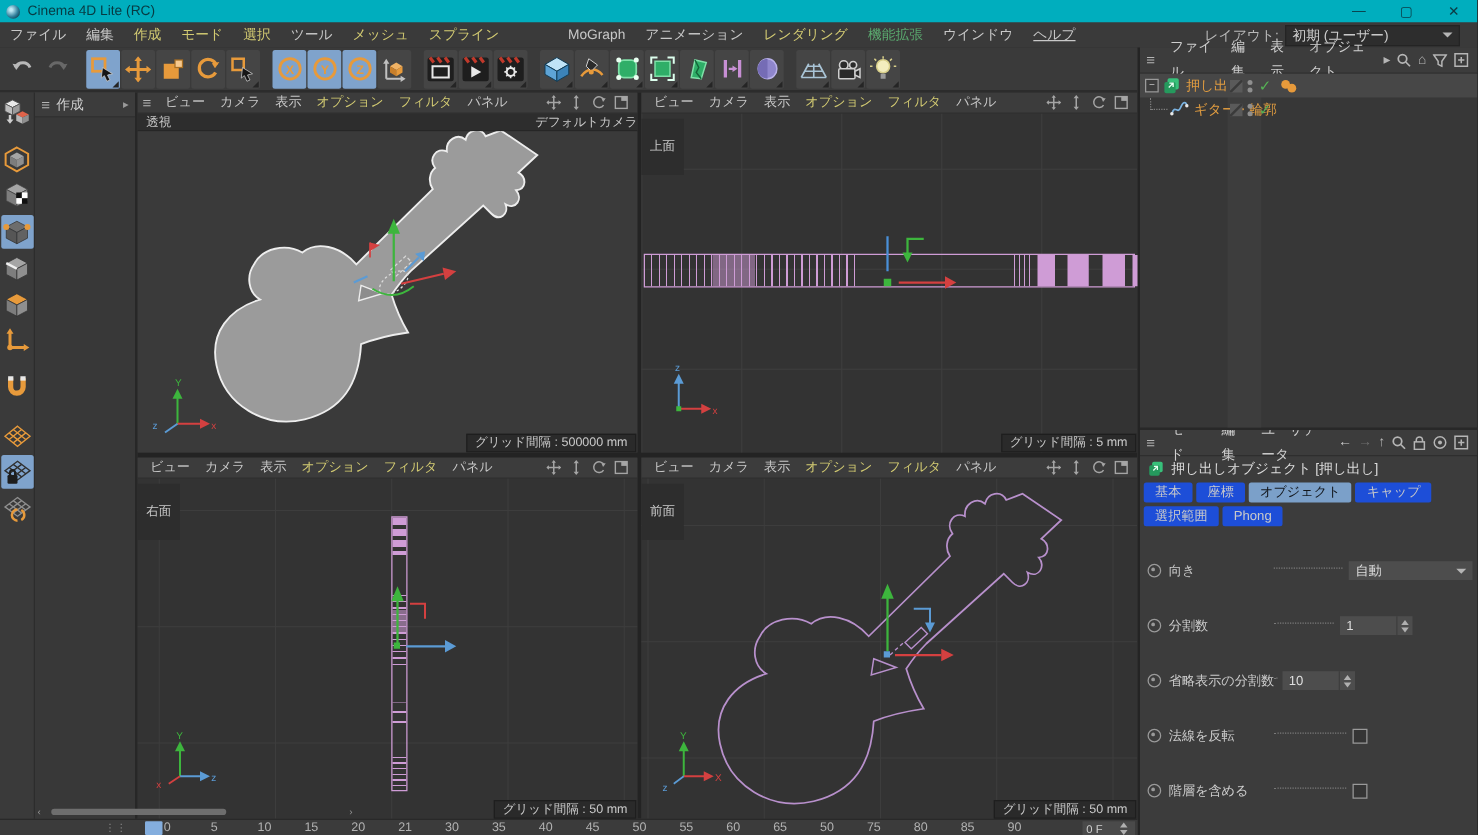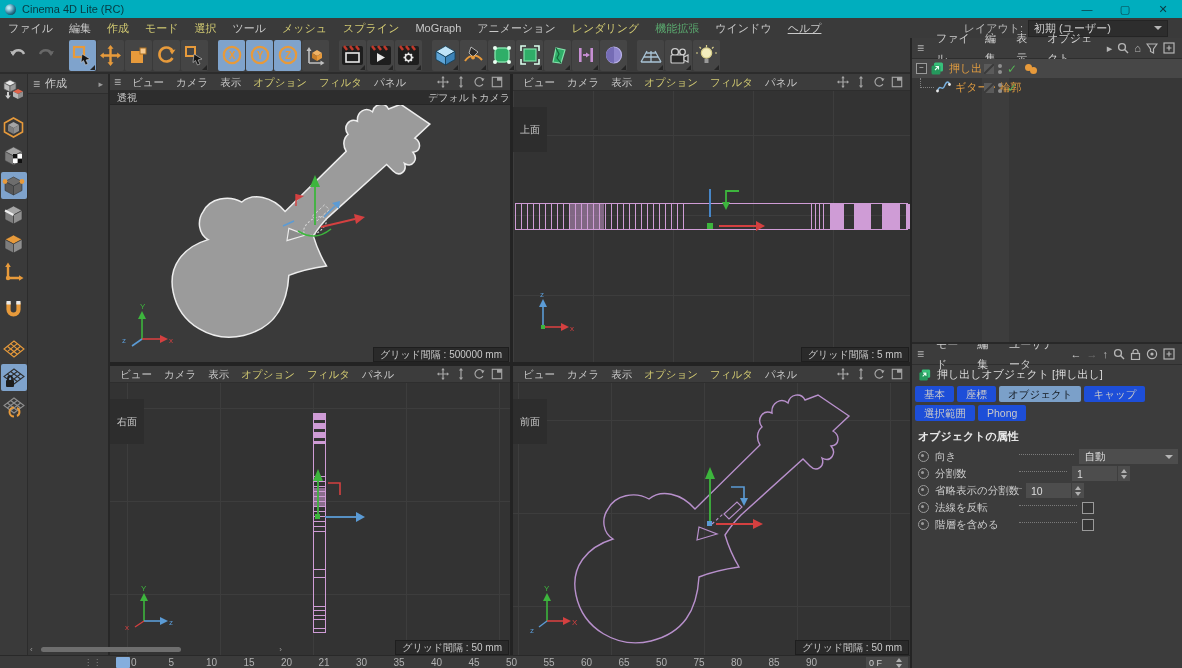--- a/index.html
+++ b/index.html
@@ -43,21 +43,21 @@
   .vp-menu .menu-item{padding:0 6px;line-height:16px;}
   .vp-icons{margin-left:auto;display:flex;align-items:center;gap:6px;padding-right:3px;}
   .vpi{width:12px;height:12px;}
   .vp-labelbar{height:13px;background:#2d2d2d;border-bottom:1px solid #262626;display:flex;align-items:center;font-size:10px;color:#c9c9c9;position:relative;}
   .vp-labelbar .vlab{padding:0 7px;}
   .vp-labelbar .cam{position:absolute;left:0;right:0;text-align:right;}
   .canvas{position:relative;width:100%;}
   .canvas.persp{background:#3a3a3a;}
   .canvas.ortho{background:#333333;
     background-image:linear-gradient(#3d3d3d 1px,transparent 1px),linear-gradient(90deg,#3d3d3d 1px,transparent 1px);}
-  .chip{position:absolute;left:0;top:16px;background:#2d2d2d;padding:16px 7px;line-height:13px;font-size:10px;color:#c9c9c9;z-index:5;font-family:Liberation Serif, serif;}
+  .chip{position:absolute;left:0;top:4px;background:#2d2d2d;padding:16px 7px;line-height:13px;font-size:10px;color:#c9c9c9;z-index:5;font-family:Liberation Serif, serif;}
   .gridlbl{position:absolute;right:1px;bottom:1px;background:#2a2a2a;border:1px solid #1e1e1e;color:#c9c9c9;font-size:10px;line-height:13px;padding:0 6px;z-index:6;}
   svg.layer{position:absolute;left:0;top:0;z-index:3;}
   
   .tbar{position:absolute;left:2px;right:2px;top:112px;height:25px;border:1px solid #cf9cd6;z-index:2;}
   .tbar .seg{position:absolute;top:0;height:100%;}
   
   .rbar{position:absolute;left:203px;top:30px;width:11px;height:218px;border:1px solid #cf9cd6;z-index:2;}
   .rbar .seg{position:absolute;left:0;width:100%;}
   
   .rpanel{position:absolute;left:910px;top:38px;width:272px;height:630px;background:#3c3c3c;border-left:2px solid #242424;box-sizing:border-box;}
@@ -81,21 +81,21 @@
   .balls{display:flex;margin-left:8px;}
   .balls i{width:7px;height:7px;border-radius:50%;background:#e79a3b;}
   .balls i+i{margin-left:-2px;margin-top:3px;}
   
   .am-title{height:19px;display:flex;align-items:center;padding:0 6px;color:#dcdcdc;}
   .am-title svg{margin-right:5px;}
   .tabs{display:flex;flex-wrap:wrap;padding:2px 3px 0 3px;gap:3px;}
   .tab{background:#1d4ed8;color:#c9c9c9;border-radius:2px;padding:0 9px;line-height:16px;font-size:10.5px;}
   .tab.active{background:#7ba0c9;color:#12161c;}
   .am-section{font-weight:bold;color:#e8e8e8;padding:8px 6px 4px 6px;}
-  .am-row{display:flex;align-items:center;height:17px;padding:0 4px 0 6px;}
+  .am-row{display:flex;align-items:center;height:17px;padding:0 4px 0 6px;margin-top:27px;}
   .radio{width:9px;height:9px;border:1.5px solid #9a9a9a;border-radius:50%;position:relative;flex:none;margin-right:6px;}
   .radio:after{content:"";position:absolute;left:2px;top:2px;width:3px;height:3px;border-radius:50%;background:#9a9a9a;}
   .am-label{width:82px;flex:none;color:#cccccc;font-size:10.5px;white-space:nowrap;}
   .leader{flex:1;border-bottom:1px dotted #7a7a7a;margin:0 5px 4px 2px;min-width:0;}
   .dropdown{flex:1.6;height:15px;background:#4d4d4d;display:flex;align-items:center;padding:0 5px;color:#dedede;font-size:10.5px;}
   .dropdown .chev{margin-left:auto;}
   .stepper{width:58px;height:15px;background:#4d4d4d;display:flex;align-items:center;padding:0 0 0 5px;color:#dedede;font-size:10.5px;flex:none;box-sizing:border-box;}
   .spin{margin-left:auto;display:flex;flex-direction:column;gap:2px;padding:0 3px;border-left:1px solid #3e3e3e;height:100%;justify-content:center;}
   .spin .up{width:0;height:0;border-left:3px solid transparent;border-right:3px solid transparent;border-bottom:4px solid #b0b0b0;}
   .spin .dn{width:0;height:0;border-left:3px solid transparent;border-right:3px solid transparent;border-top:4px solid #b0b0b0;}
@@ -132,21 +132,21 @@
 
   <div class="menubar">
     <span class="menu-item" style="color: rgb(200, 200, 200);">ファイル</span>
     <span class="menu-item" style="color: rgb(200, 200, 200);">編集</span>
     <span class="menu-item" style="color: rgb(211, 203, 114);">作成</span>
     <span class="menu-item" style="color: rgb(211, 203, 114);">モード</span>
     <span class="menu-item" style="color: rgb(211, 203, 114);">選択</span>
     <span class="menu-item" style="color: rgb(200, 200, 200);">ツール</span>
     <span class="menu-item" style="color: rgb(211, 203, 114);">メッシュ</span>
     <span class="menu-item" style="color: rgb(211, 203, 114);">スプライン</span>
-    <span class="menu-item" style="color: rgb(200, 200, 200);">MoGraph</span>
+    <span class="menu-item" style="color: rgb(200, 200, 200); margin-left: 39px;">MoGraph</span>
     <span class="menu-item" style="color: rgb(200, 200, 200);">アニメーション</span>
     <span class="menu-item" style="color: rgb(211, 203, 114);">レンダリング</span>
     <span class="menu-item" style="color: rgb(90, 168, 110);">機能拡張</span>
     <span class="menu-item" style="color: rgb(200, 200, 200);">ウインドウ</span>
     <span class="menu-item" style="color: rgb(200, 200, 200); text-decoration: underline;">ヘルプ</span>
     <div class="layout-wrap">
       <span class="layout-label">レイアウト:</span>
       <div class="layout-select">
         <span>初期 (ユーザー)</span>
         <span class="chev"></span>
@@ -775,21 +775,20 @@
       <span>押し出しオブジェクト [押し出し]</span>
     </div>
     <div class="tabs">
       <span class="tab">基本</span>
       <span class="tab">座標</span>
       <span class="tab active">オブジェクト</span>
       <span class="tab">キャップ</span>
       <span class="tab">選択範囲</span>
       <span class="tab">Phong</span>
     </div>
-    <div class="am-section">オブジェクトの属性</div>
 
     <div class="am-row">
       <span class="radio"></span>
       <span class="am-label">向き</span>
       <span class="leader"></span>
       <div class="dropdown">
         <span>自動</span>
         <span class="chev"></span>
       </div>
     </div>

